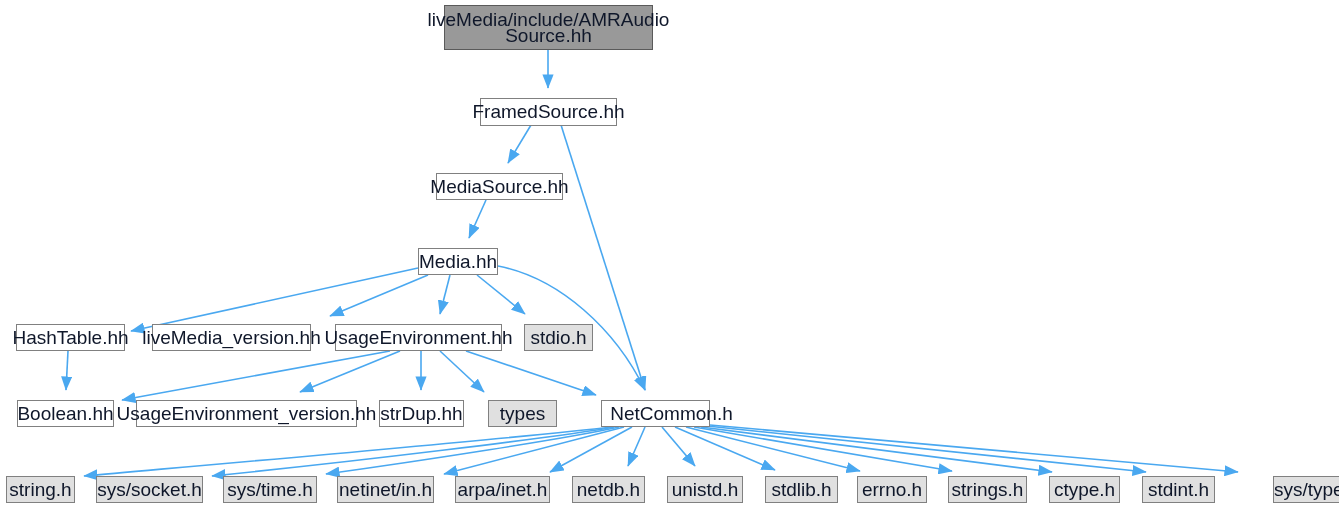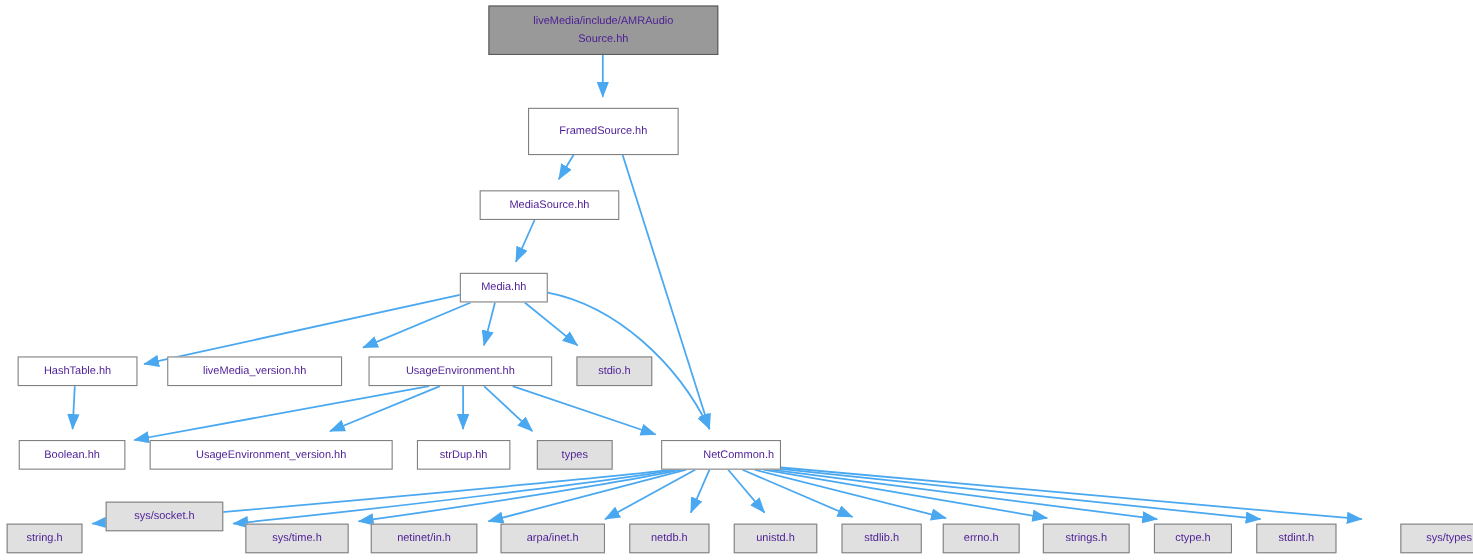--- a/index.html
+++ b/index.html
@@ -26,23 +26,23 @@
     height: 509px;
     pointer-events: none;
   }
   .node {
     position: absolute;
     box-sizing: border-box;
     display: flex;
     align-items: center;
     justify-content: center;
     text-align: center;
-    font-size: 10px;
+    font-size: 19px;
     line-height: 16px;
-    color: #4c1d95;
+    color: #0f172a;
     border: 1px solid #808080;
     background: #ffffff;
     white-space: pre-line;
     letter-spacing: 0px;
     z-index: 2;
   }
   .node.sys {
     background: #e0e0e0;
     border: 1px solid #808080;
   }
@@ -95,34 +95,34 @@
         <path d="M694,427 L952,471" fill="none" stroke="#4aa8f0" stroke-width="1.6" marker-end="url(#arrowhead)"></path>
         <path d="M701,427 L1052,472" fill="none" stroke="#4aa8f0" stroke-width="1.6" marker-end="url(#arrowhead)"></path>
         <path d="M707,426 L1146,472" fill="none" stroke="#4aa8f0" stroke-width="1.6" marker-end="url(#arrowhead)"></path>
         <path d="M710,425 L1238,472" fill="none" stroke="#4aa8f0" stroke-width="1.6" marker-end="url(#arrowhead)"></path>
       </g>
   </svg>
 
   <div id="nodes-group">
       <div class="node root" style="left: 444px; top: 5px; width: 209px; height: 45px;"><span class="node-label">liveMedia/include/AMRAudio
 Source.hh</span></div>
-      <div class="node" style="left: 480px; top: 98px; width: 137px; height: 43px;"><span class="node-label">FramedSource.hh</span></div>
+      <div class="node" style="left: 480px; top: 98px; width: 137px; height: 28px;"><span class="node-label">FramedSource.hh</span></div>
       <div class="node" style="left: 436px; top: 173px; width: 127px; height: 27px;"><span class="node-label">MediaSource.hh</span></div>
       <div class="node" style="left: 418px; top: 248px; width: 80px; height: 27px;"><span class="node-label">Media.hh</span></div>
       <div class="node" style="left: 16px; top: 324px; width: 109px; height: 27px;"><span class="node-label">HashTable.hh</span></div>
       <div class="node" style="left: 152px; top: 324px; width: 159px; height: 27px;"><span class="node-label">liveMedia_version.hh</span></div>
       <div class="node" style="left: 335px; top: 324px; width: 167px; height: 27px;"><span class="node-label">UsageEnvironment.hh</span></div>
       <div class="node sys" style="left: 524px; top: 324px; width: 69px; height: 27px;"><span class="node-label">stdio.h</span></div>
       <div class="node" style="left: 17px; top: 400px; width: 97px; height: 27px;"><span class="node-label">Boolean.hh</span></div>
       <div class="node" style="left: 136px; top: 400px; width: 221px; height: 27px;"><span class="node-label">UsageEnvironment_version.hh</span></div>
       <div class="node" style="left: 379px; top: 400px; width: 85px; height: 27px;"><span class="node-label">strDup.hh</span></div>
       <div class="node sys" style="left: 488px; top: 400px; width: 69px; height: 27px;"><span class="node-label">types</span></div>
       <div class="node" style="left: 601px; top: 400px; width: 109px; height: 27px; padding-left: 32px;"><span class="node-label">NetCommon.h</span></div>
       <div class="node sys" style="left: 6px; top: 476px; width: 69px; height: 27px;"><span class="node-label">string.h</span></div>
-      <div class="node sys" style="left: 96px; top: 456px; width: 107px; height: 27px;"><span class="node-label">sys/socket.h</span></div>
+      <div class="node sys" style="left: 96px; top: 476px; width: 107px; height: 27px;"><span class="node-label">sys/socket.h</span></div>
       <div class="node sys" style="left: 223px; top: 476px; width: 94px; height: 27px;"><span class="node-label">sys/time.h</span></div>
       <div class="node sys" style="left: 337px; top: 476px; width: 97px; height: 27px;"><span class="node-label">netinet/in.h</span></div>
       <div class="node sys" style="left: 455px; top: 476px; width: 95px; height: 27px;"><span class="node-label">arpa/inet.h</span></div>
       <div class="node sys" style="left: 572px; top: 476px; width: 73px; height: 27px;"><span class="node-label">netdb.h</span></div>
       <div class="node sys" style="left: 667px; top: 476px; width: 76px; height: 27px; justify-content: center;"><span class="node-label">unistd.h</span></div>
       <div class="node sys" style="left: 765px; top: 476px; width: 73px; height: 27px;"><span class="node-label">stdlib.h</span></div>
       <div class="node sys" style="left: 857px; top: 476px; width: 70px; height: 27px;"><span class="node-label">errno.h</span></div>
       <div class="node sys" style="left: 948px; top: 476px; width: 79px; height: 27px; justify-content: center;"><span class="node-label">strings.h</span></div>
       <div class="node sys" style="left: 1049px; top: 476px; width: 71px; height: 27px;"><span class="node-label">ctype.h</span></div>
       <div class="node sys" style="left: 1142px; top: 476px; width: 73px; height: 27px;"><span class="node-label">stdint.h</span></div>

